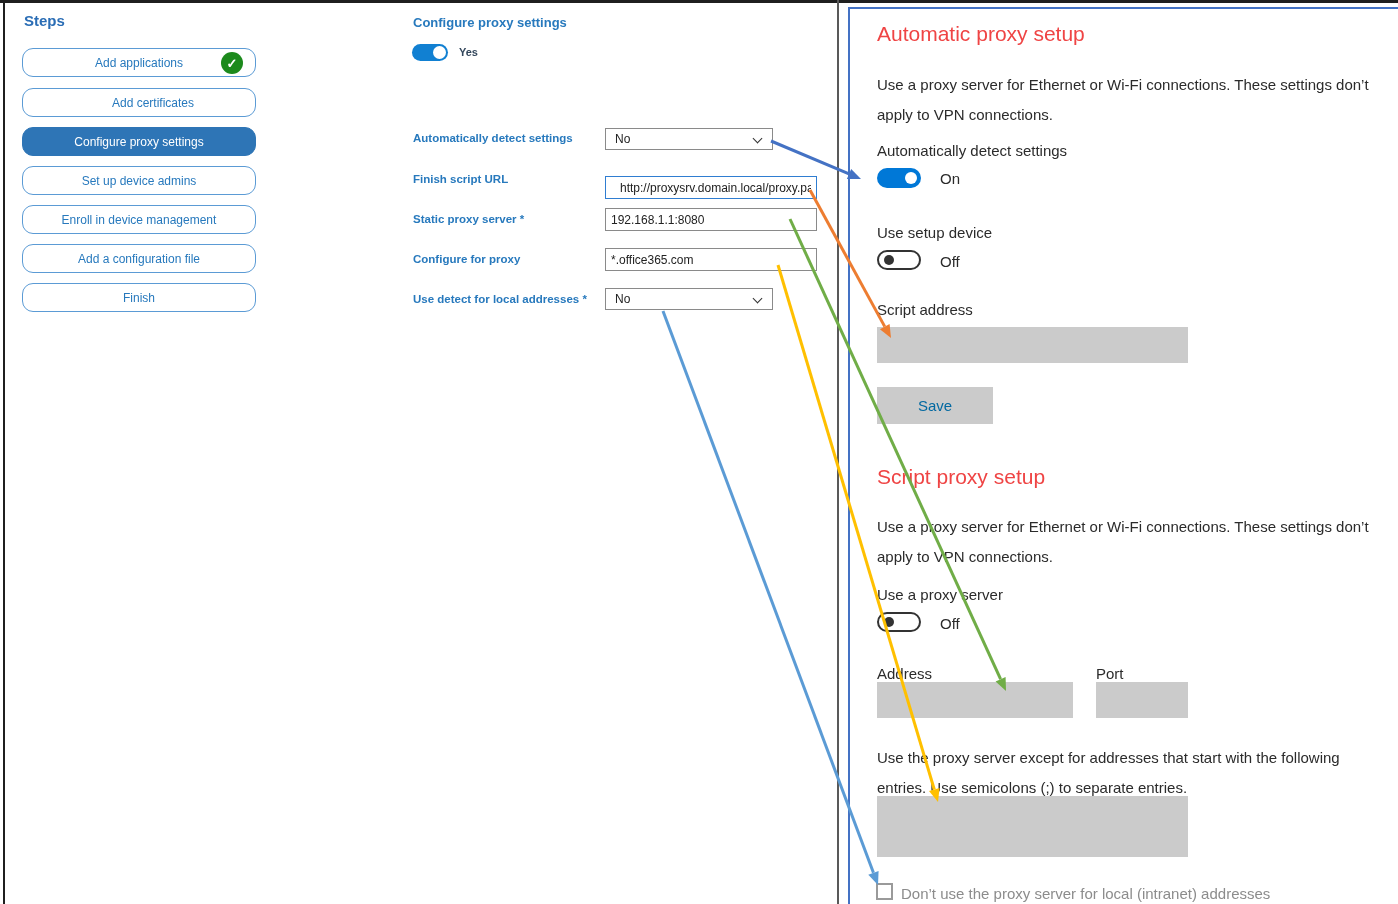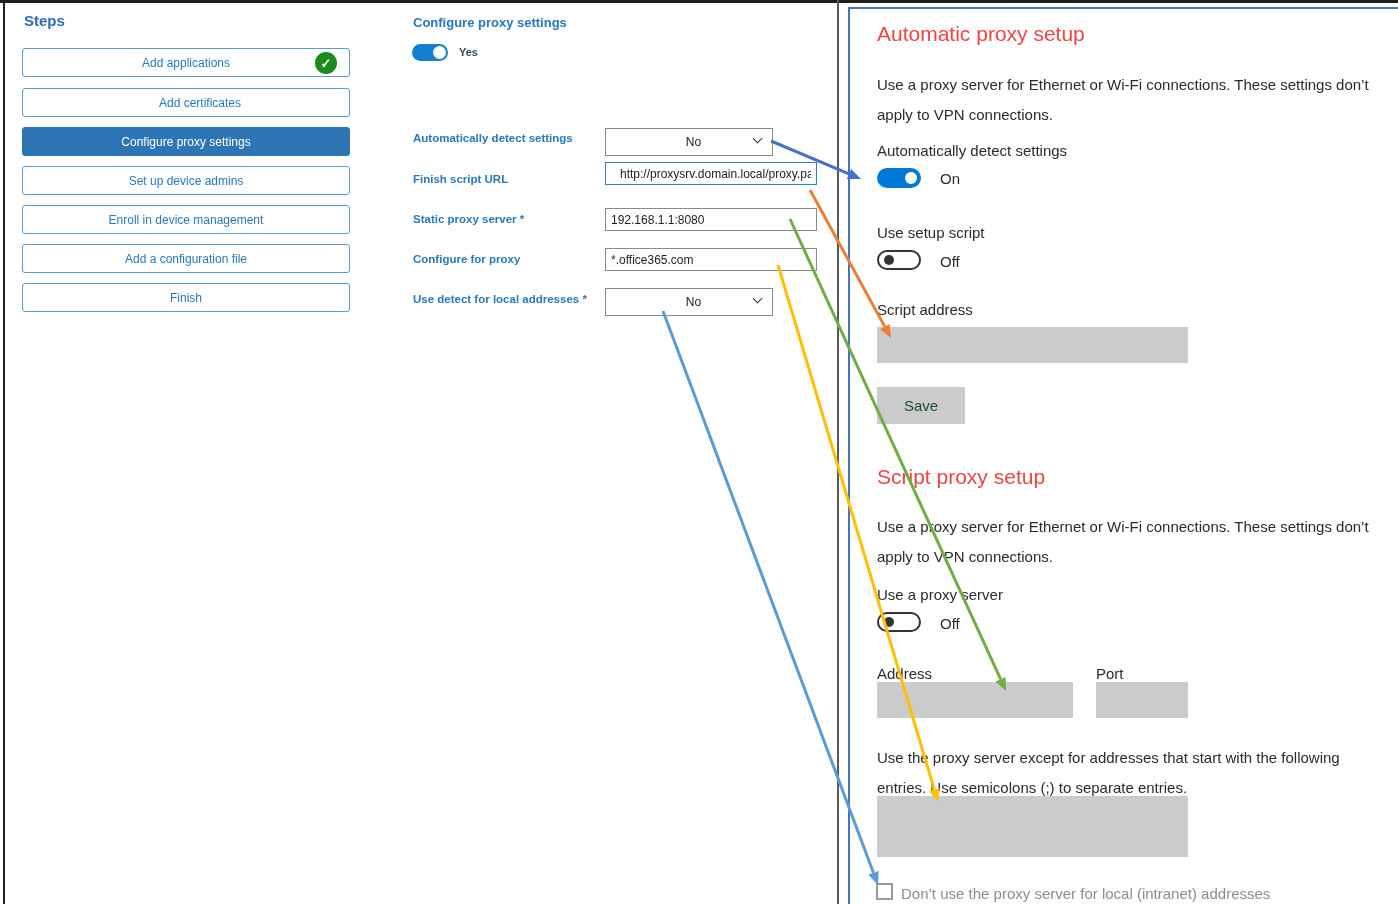--- a/index.html
+++ b/index.html
@@ -9,58 +9,58 @@
 
   
   .border-top   { position:absolute; left:0; top:0; width:1398px; height:3px; background:#1f1f1f; }
   .border-left  { position:absolute; left:3px; top:0; width:2px; height:904px; background:#1f1f1f; }
   .divider-v    { position:absolute; left:837px; top:0; width:2px; height:904px; background:#595959; }
   .blue-frame   { position:absolute; left:848px; top:7px; width:550px; height:897px;
                   border-left:2px solid #4472C4; border-top:2px solid #4472C4; }
 
   
   .steps-title { position:absolute; left:24px; top:12px; font-size:15px; font-weight:bold; color:#2A6DB5; }
-  .step-btn { position:absolute; left:22px; width:328px; height:29px; background:#fff;
-              border:1px solid #5B9BD5; border-radius:3px; color:#2779BD; font-size:12px;
+  .step-btn { position:absolute; left:22px; width:234px; height:29px; background:#fff;
+              border:1px solid #5B9BD5; border-radius:11px; color:#2779BD; font-size:12px;
               font-family:"Liberation Sans", sans-serif; text-align:center; cursor:pointer; }
   .step-btn.selected { background:#2E75B6; border-color:#2E75B6; color:#fff; }
   .check-badge { position:absolute; right:12px; top:3px; width:22px; height:22px; border-radius:50%;
                  background:#1C8A1C; color:#fff; font-size:13px; font-weight:bold;
                  display:flex; align-items:center; justify-content:center; }
 
   
   .form-title { position:absolute; left:413px; top:15px; font-size:13px; font-weight:bold; color:#2779BD; }
   .toggle-sm { position:absolute; left:412px; top:44px; width:36px; height:17px; border-radius:9px;
                background:#1180D2; cursor:pointer; }
   .toggle-sm .knob { position:absolute; right:2px; top:2px; width:13px; height:13px; border-radius:50%; background:#fff; }
   .toggle-sm-label { position:absolute; left:459px; top:46px; font-size:11px; font-weight:bold; color:#33475C; }
 
   .f-label { position:absolute; left:413px; width:185px; font-size:11.5px; font-weight:bold; color:#2779BD; }
-  .dropdown { position:absolute; left:605px; width:168px; height:28px; background:#fff;
-              border:1px solid #8a8a8a; display:flex; align-items:center; cursor:pointer;justify-content:center; }
+  .dropdown { position:absolute; left:605px; width:168px; height:22px; background:#fff;
+              border:1px solid #8a8a8a; display:flex; align-items:center; cursor:pointer; }
   .dropdown .val { margin-left:9px; font-size:12px; color:#222; }
   .chev { position:absolute; right:11px; top:6px; width:7px; height:7px;
           border-right:1.6px solid #333; border-bottom:1.6px solid #333; transform:rotate(45deg); }
   .txt { position:absolute; left:605px; width:212px; height:23px; border:1px solid #8a8a8a;
          font-family:"Liberation Sans", sans-serif; font-size:12px; color:#222; padding:0 5px; background:#fff; }
   .txt.focused { border:1.5px solid #2F7DD1; }
 
   
   .h-big { position:absolute; left:877px; font-size:21px; font-weight:400; color:#ef4444; }
   .p-body { position:absolute; left:877px; font-size:15px; line-height:30px; color:#2b2b2b; }
   .lbl { position:absolute; left:877px; font-size:15px; color:#2b2b2b; }
   .toggle-on { position:absolute; left:877px; width:44px; height:20px; border-radius:10px; background:#0078D7; cursor:pointer; }
   .toggle-on .knob { position:absolute; right:4px; top:4px; width:12px; height:12px; border-radius:50%; background:#fff; }
   .toggle-off { position:absolute; left:877px; width:44px; height:20px; border-radius:10px;
                 background:#fff; border:2px solid #333; cursor:pointer; }
   .toggle-off .knob { position:absolute; left:5px; top:3px; width:10px; height:10px; border-radius:50%; background:#333; }
   .t-state { position:absolute; left:940px; font-size:15px; color:#2b2b2b; }
   .gray-box { position:absolute; background:#cbcbcb; }
-  .save-btn { position:absolute; left:877px; top:387px; width:88px; height:37px; background:#cbcbcb;
-              border:none; color:#14532d; font-size:15px; font-family:"Liberation Sans", sans-serif; cursor:pointer; }
+  .save-btn { position:absolute; left:877px; top:387px; width:116px; height:37px; background:#cbcbcb;
+              border:none; color:#0369a1; font-size:15px; font-family:"Liberation Sans", sans-serif; cursor:pointer; }
   .checkbox { position:absolute; left:876px; top:883px; width:17px; height:17px; background:#fff;
               border:2px solid #9a9a9a; cursor:pointer; }
   .cb-label { position:absolute; left:901px; top:885px; font-size:15px; color:#8c8c8c; }
 
   #arrows-svg { position:absolute; left:0; top:0; width:1398px; height:904px; pointer-events:none; z-index:50; }
 </style>
 </head>
 <body>
 
 <div class="app">
@@ -105,21 +105,21 @@
     </div>
     <div class="toggle-sm-label">Yes</div>
 
     <div class="f-label" style="top:132px;">Automatically detect settings</div>
     <div class="dropdown" style="top:128px;">
       <span class="val">No</span>
       <span class="chev"></span>
     </div>
 
     <div class="f-label" style="top:173px;">Finish script URL</div>
-    <input class="txt focused" style="top: 162px; padding-left: 14px;" value="http://proxysrv.domain.local/proxy.pa">
+    <input class="txt focused" style="top: 176px; padding-left: 14px;" value="http://proxysrv.domain.local/proxy.pa">
 
     <div class="f-label" style="top:213px;">Static proxy server *</div>
     <input class="txt" style="top: 208px;" value="192.168.1.1:8080">
 
     <div class="f-label" style="top:253px;">Configure for proxy</div>
     <input class="txt" style="top: 248px;" value="*.office365.com">
 
     <div class="f-label" style="top:293px;">Use detect for local addresses *</div>
     <div class="dropdown" style="top:288px;">
       <span class="val">No</span>
@@ -130,21 +130,21 @@
   <div>
     <div class="h-big" style="top:22px;">Automatic proxy setup</div>
     <div class="p-body" style="top:70px; width:508px;">Use a proxy server for Ethernet or Wi-Fi connections. These settings don’t apply to VPN connections.</div>
 
     <div class="lbl" style="top:142px;">Automatically detect settings</div>
     <div class="toggle-on" style="top:168px;">
       <div class="knob"></div>
     </div>
     <div class="t-state" style="top:170px;">On</div>
 
-    <div class="lbl" style="top:224px;">Use setup script</div>
+    <div class="lbl" style="top:224px;">Use setup device</div>
     <div class="toggle-off" style="top:250px;">
       <div class="knob"></div>
     </div>
     <div class="t-state" style="top:253px;">Off</div>
 
     <div class="lbl" style="top:301px;">Script address</div>
     <div class="gray-box" style="left:877px; top:327px; width:311px; height:36px;"></div>
 
     <button class="save-btn">Save</button>
 

